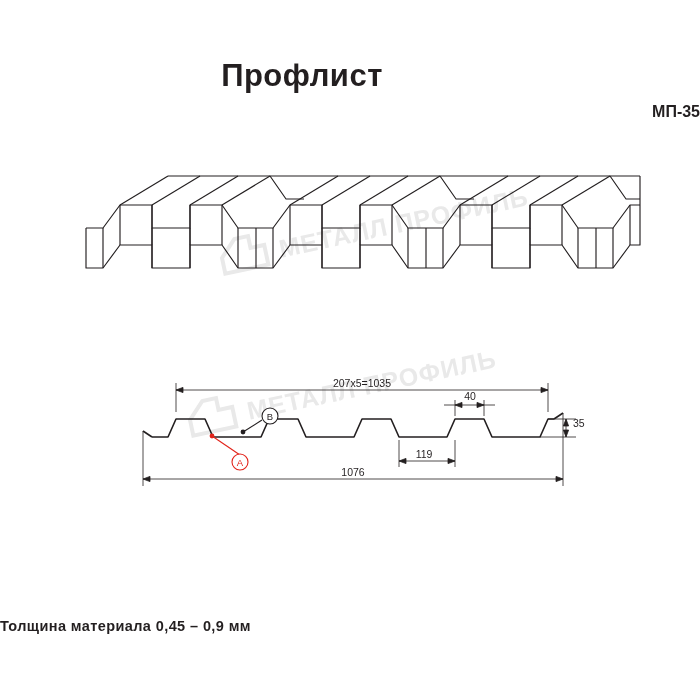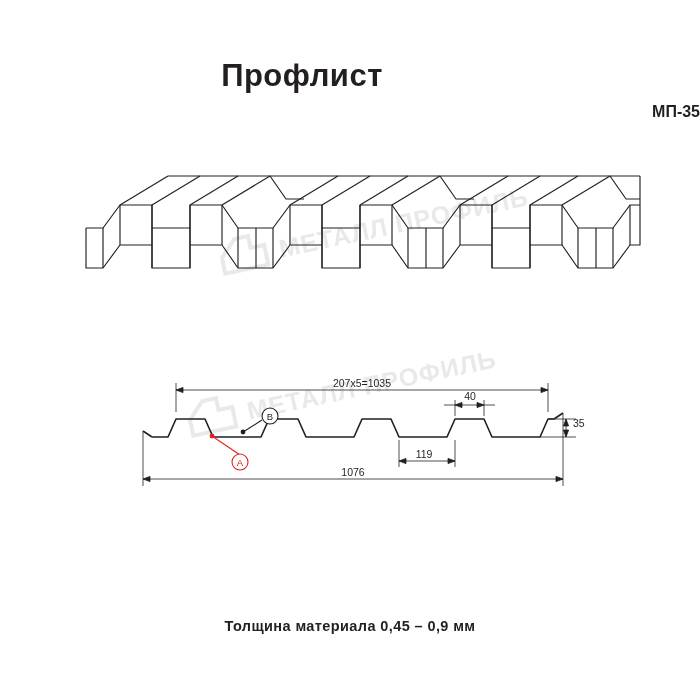--- a/index.html
+++ b/index.html
@@ -38,21 +38,21 @@
     text-align: right;
     font-size: 16px;
     font-weight: bold;
     color: #231f20;
   }
   .footer {
     position: absolute;
     top: 618px;
     left: 0;
     width: 700px;
-    text-align: center;
+    text-align: left;
     font-size: 14.5px;
     font-weight: bold;
     letter-spacing: 0.4px;
     color: #231f20;
   }
   .drawing {
     position: absolute;
     top: 0;
     left: 0;
   }

